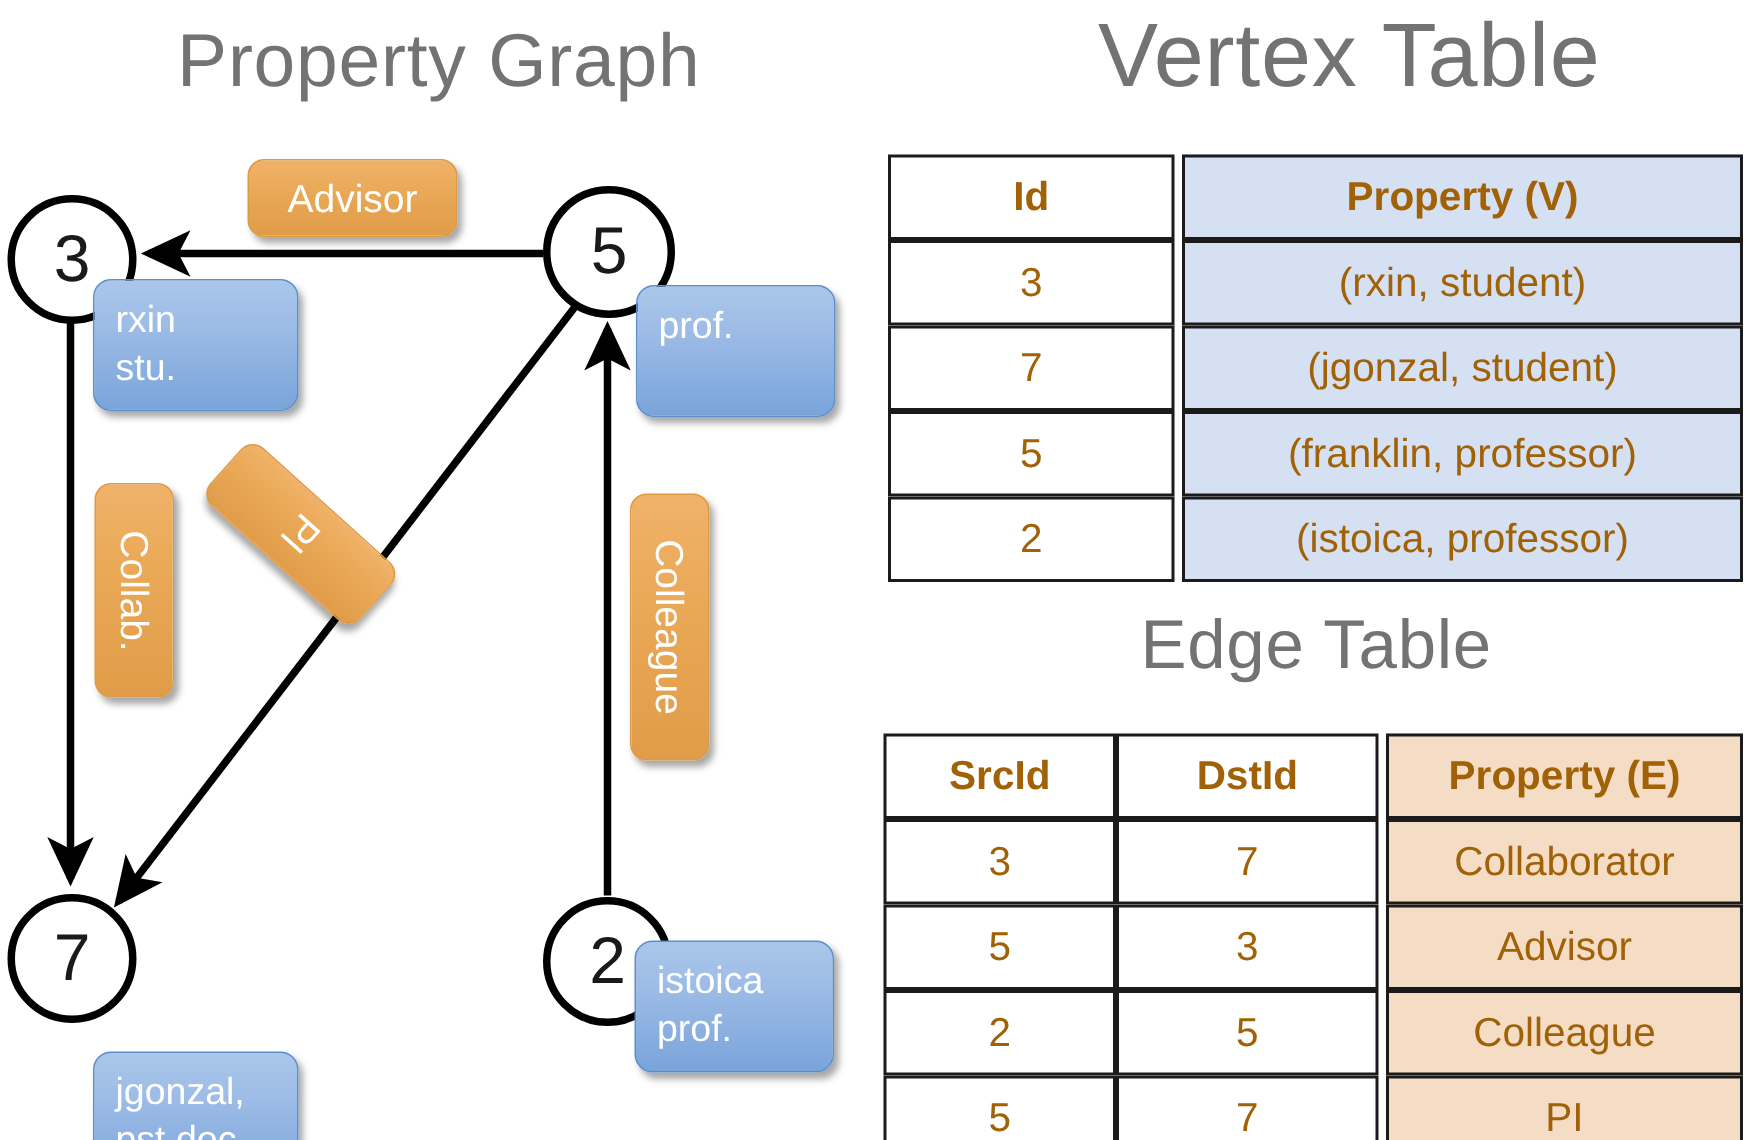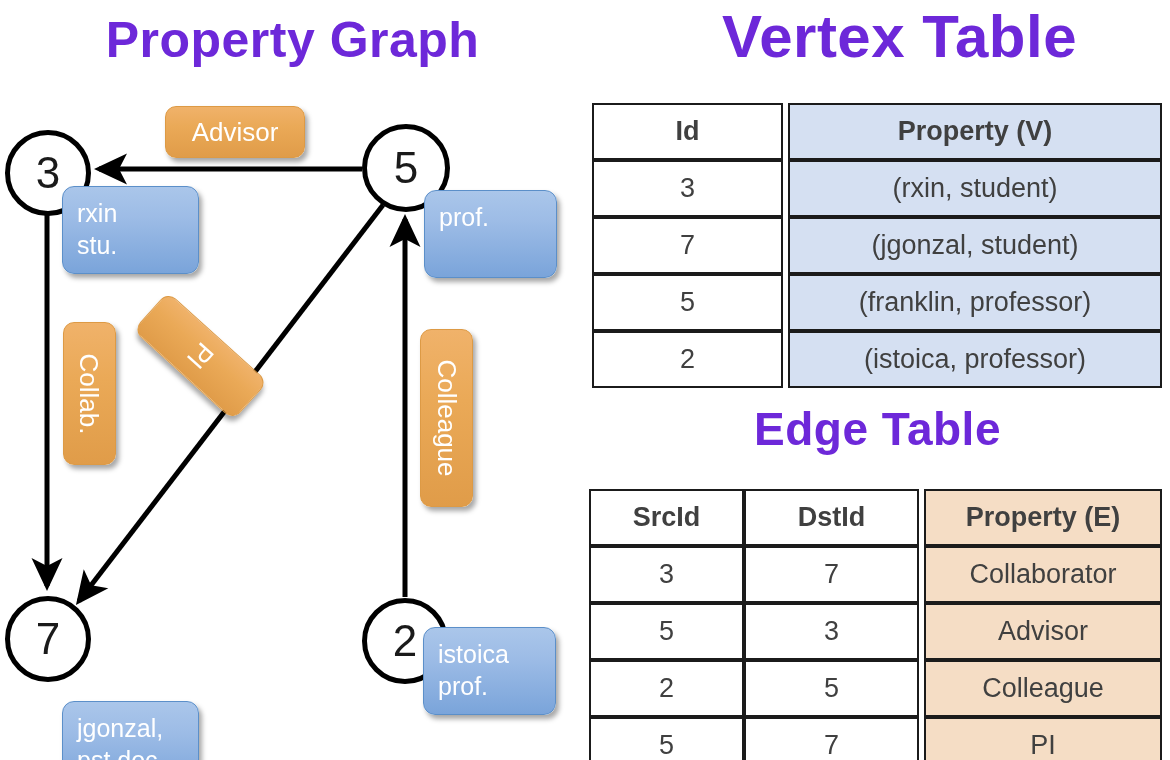--- a/index.html
+++ b/index.html
@@ -12,24 +12,24 @@
     height: 760px;
     position: relative;
     overflow: hidden;
     font-family: "Liberation Sans", sans-serif;
     color: #000000;
   }
 
   
   .title {
     position: absolute;
-    font-weight: 700;
+    font-weight: 400;
     letter-spacing: 0.5px;
     white-space: nowrap;
-    color: #6d28d9;
+    color: #737373;
   }
   #title-property-graph {
     left: 0; top: 10px;
     width: 585px;
     text-align: center;
     font-size: 50px;
     line-height: 60px;
   }
   #title-vertex-table {
     left: 607px; top: 8px;
@@ -113,21 +113,21 @@
   .data-table {
     position: absolute;
     border-collapse: separate;
     border-spacing: 0;
     table-layout: fixed;
   }
   .data-table td {
     border: 2px solid #1b1b1b;
     text-align: center;
     font-size: 27px;
-    color: #404040;
+    color: #a16207;
     padding: 0;
     background: #ffffff;
   }
   .data-table td.hdr { font-weight: bold; }
   .data-table td.blue { background: #d5e0f2; }
   .data-table td.peach { background: #f5ddc5; margin-top: 16px; }
   .gap { border: none !important; background: transparent !important; width: 4px; padding: 0 !important; }
 
   #vertex-table { left: 592px; top: 103px; width: 570px; }
   #vertex-table td { height: 53px; }

